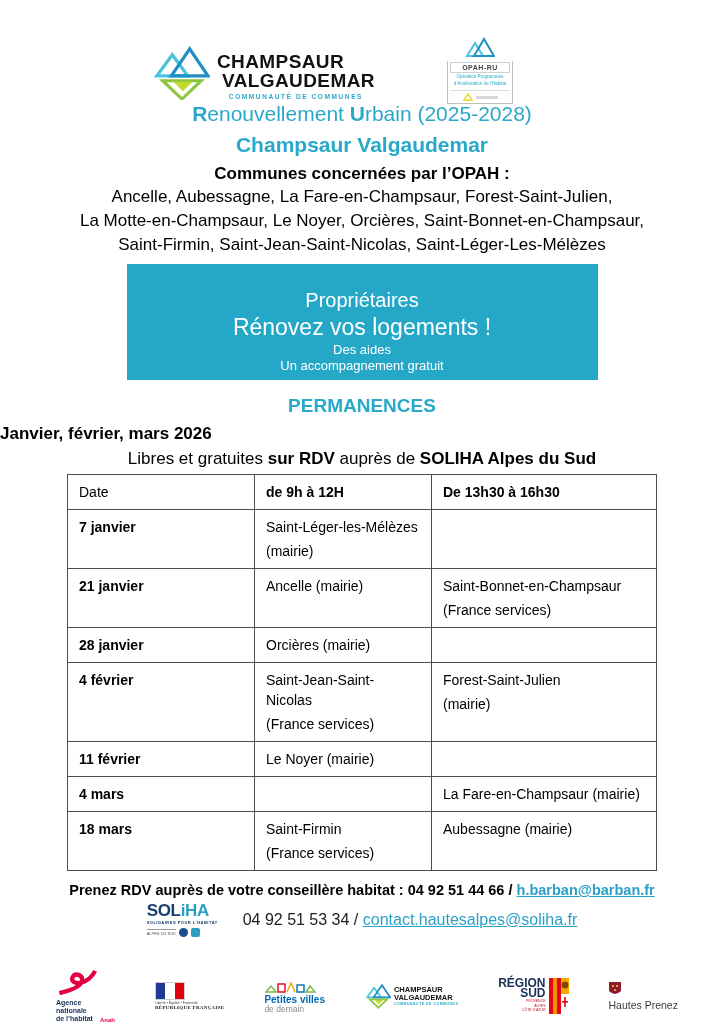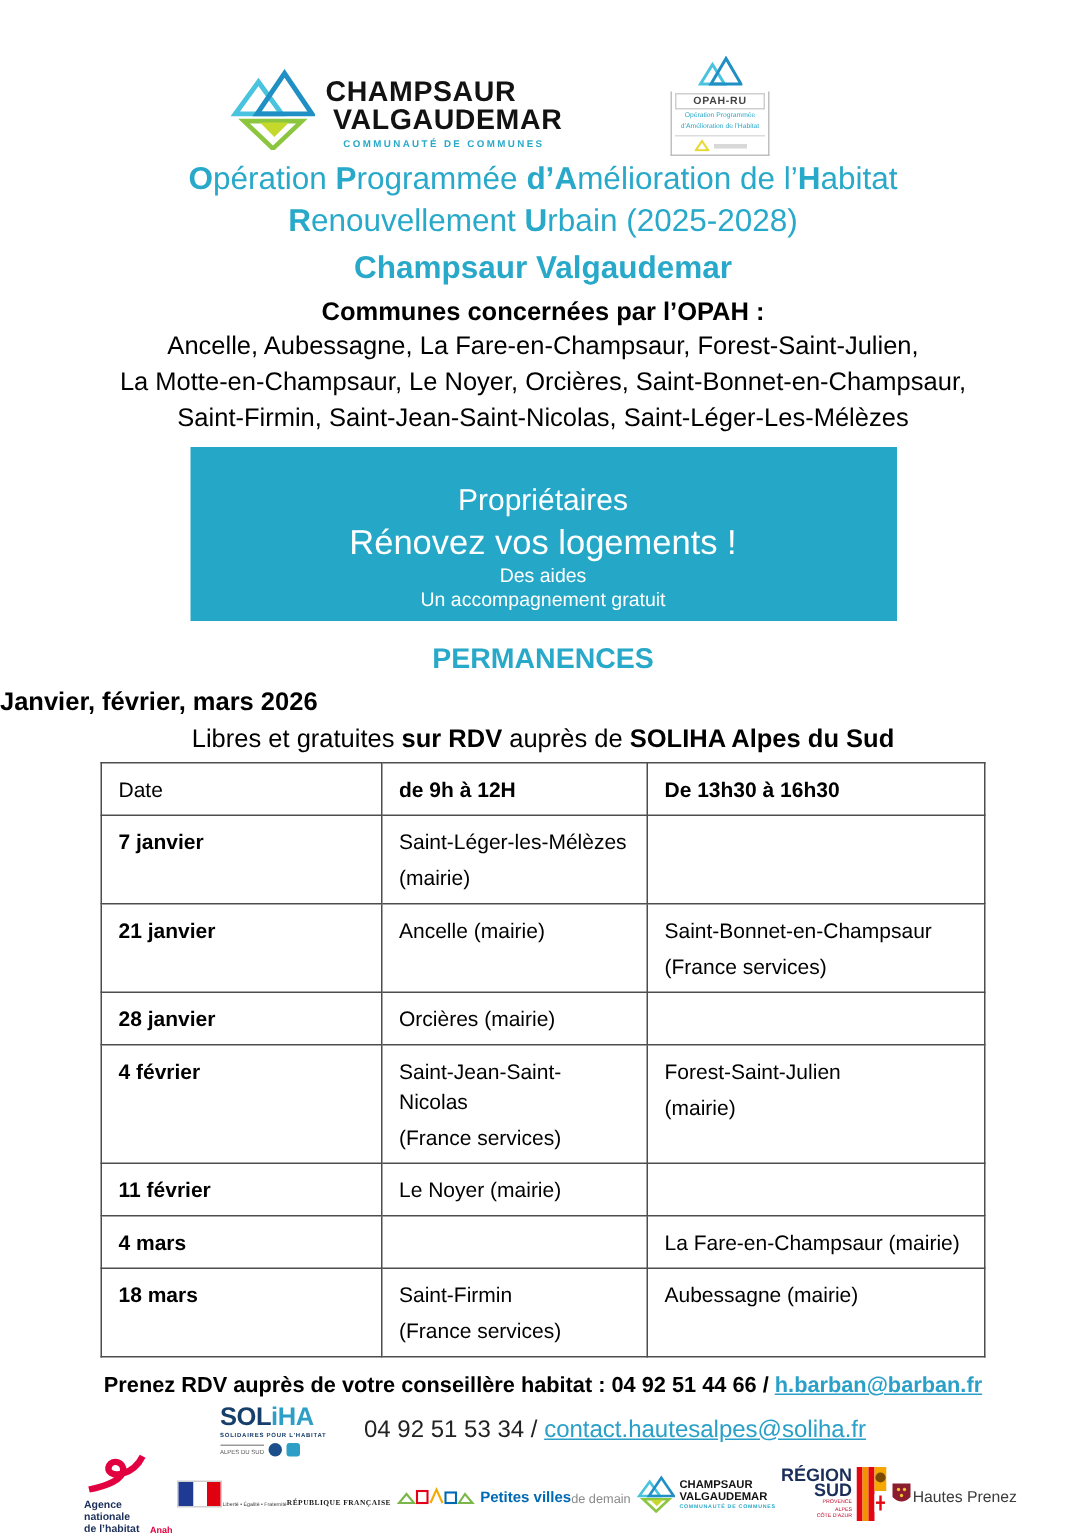--- a/index.html
+++ b/index.html
@@ -67,21 +67,21 @@
   .soliha-word .s2 { color:#2d9fc6; }
   .soliha-tag { font-size:4px; color:#173f6b; letter-spacing:.5px; font-weight:700; margin-top:1px; }
   .soliha-row { display:flex; align-items:center; gap:3px; margin-top:3px; }
   .soliha-region { font-size:4px; color:#555; border-top:1px solid #999; padding-top:1px; }
   .sq { width:9px; height:9px; display:inline-block; border-radius:2px; }
   .sq1 { background:#1b4e8a; border-radius:50%; }
   .sq2 { background:#2d9fc6; }
 
   
   .partners { position:absolute; left:56px; right:46px; bottom:4px; height:48px; display:flex; justify-content:space-between; align-items:center; }
-  .partner { display:flex; flex-direction:row; align-items:flex-end; }
+  .partner { display:flex; flex-direction:column; align-items:flex-start; }
   .pre-line { white-space:pre-line; }
 
   .anah { flex-direction:row; align-items:flex-end; gap:2px; }
   .anah-text { font-size:7px; font-weight:700; color:#1a2e5a; line-height:8px; }
   .anah-name { font-size:6px; color:#e30040; font-weight:700; align-self:flex-end; }
 
   .rf-flag { display:flex; width:30px; height:18px; border:1px solid #d0d0d0; }
   .rf-flag span { flex:1; }
   .rf-b { background:#1f3a93; } .rf-w { background:#fff; } .rf-r { background:#e1000f; }
   .rf-motto { font-size:3.5px; color:#444; margin-top:1px; }
@@ -133,21 +133,20 @@
         <div class="badge-footrow">
           <svg width="10" height="8" viewBox="0 0 10 8">
             <polygon points="5,1 0.8,7.2 9.2,7.2" fill="none" stroke="#e8d832" stroke-width="1.4"></polygon>
           </svg>
           <span class="badge-footbar"></span>
         </div>
       </div>
     </div>
   </div>
 
-  <div class="title-line title-first"><span class="seg-b">O</span><span>pération </span><span class="seg-b">P</span><span>rogrammée </span><span class="seg-b">d’A</span><span>mélioration de l’</span><span class="seg-b">H</span><span>abitat</span></div>
   <div class="title-line"><span class="seg-b">R</span><span>enouvellement </span><span class="seg-b">U</span><span>rbain (2025-2028)</span></div>
   <div class="title-line3">Champsaur Valgaudemar</div>
 
   <div class="communes-heading">Communes concernées par l’OPAH :</div>
   <div class="communes-line">Ancelle, Aubessagne, La Fare-en-Champsaur, Forest-Saint-Julien,</div>
   <div class="communes-line">La Motte-en-Champsaur, Le Noyer, Orcières, Saint-Bonnet-en-Champsaur,</div>
   <div class="communes-line">Saint-Firmin, Saint-Jean-Saint-Nicolas, Saint-Léger-Les-Mélèzes</div>
 
   <div class="banner">
     <div class="banner-l1">Propriétaires</div>

